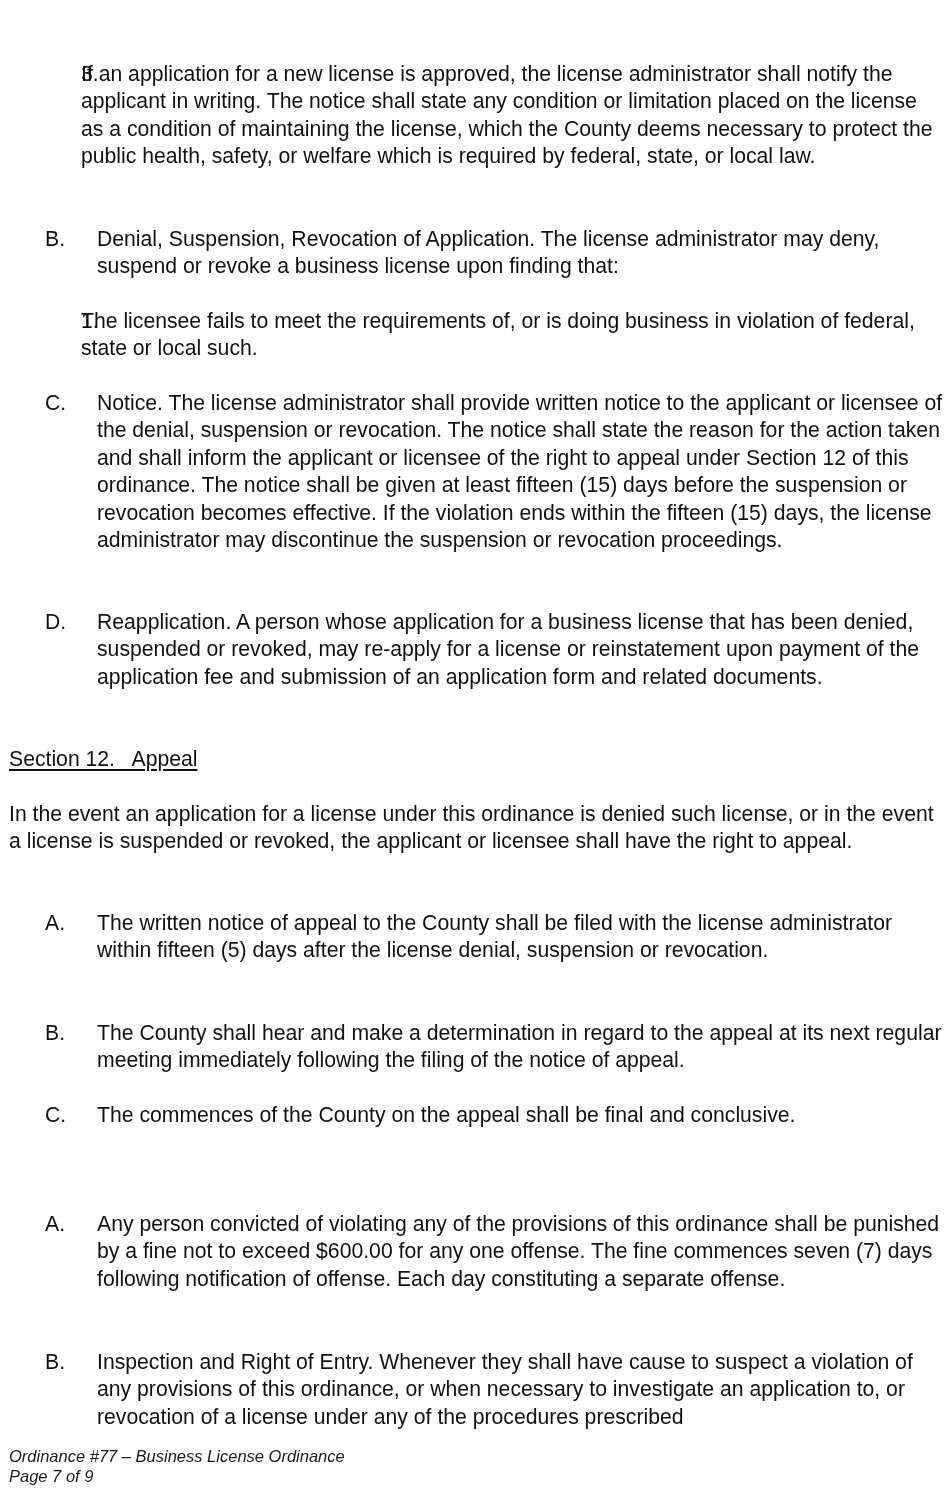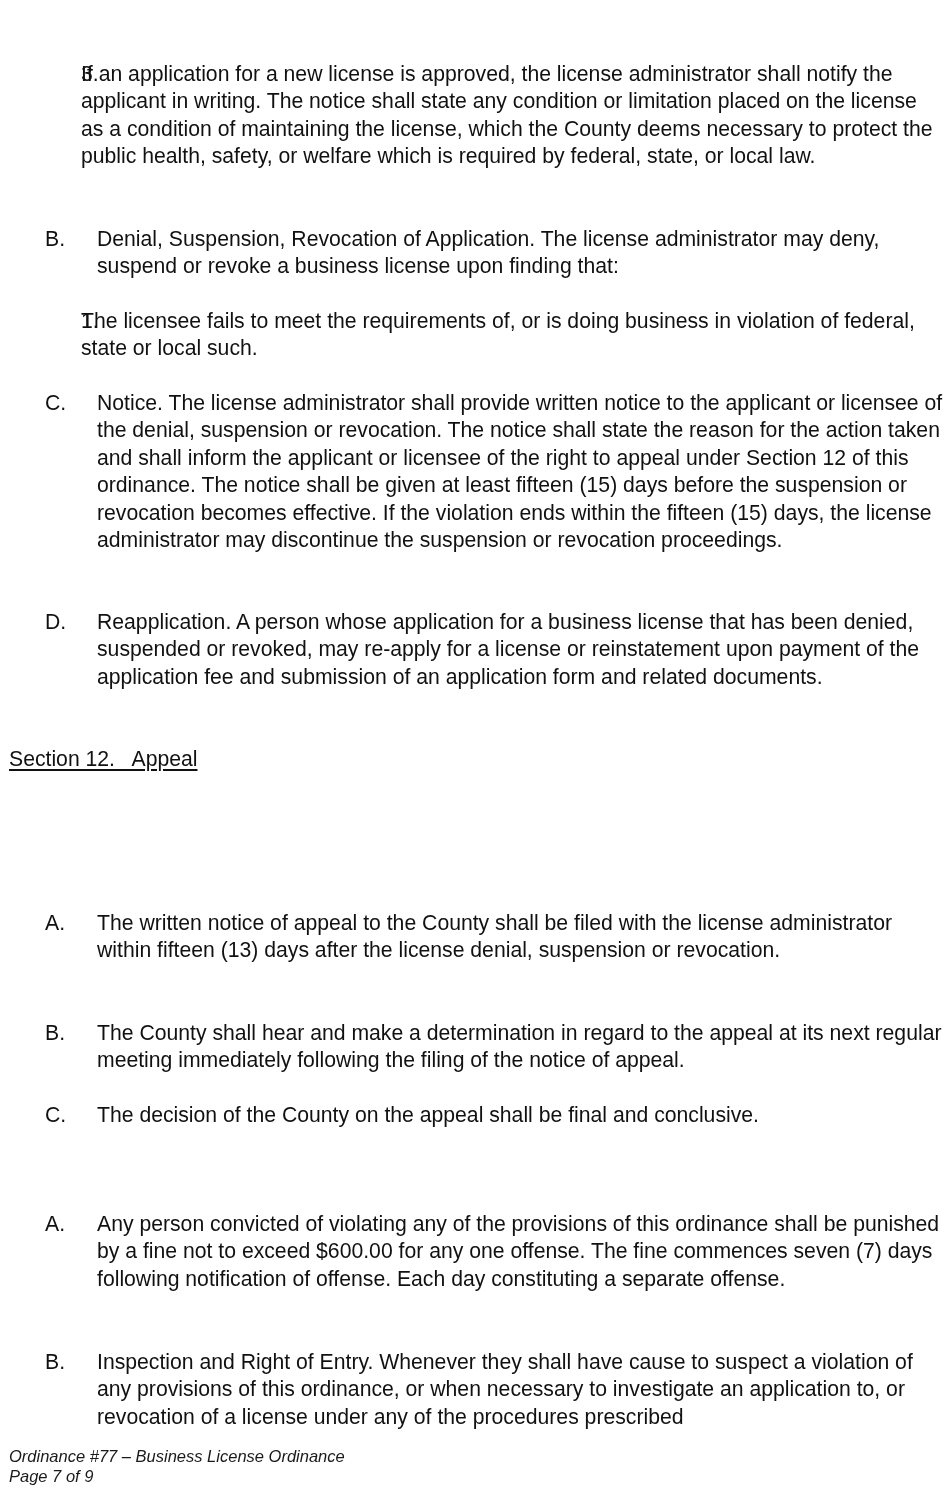--- a/index.html
+++ b/index.html
@@ -55,34 +55,35 @@
     <span class="text">Notice. The license administrator shall provide written notice to the applicant or licensee of the denial, suspension or revocation. The notice shall state the reason for the action taken and shall inform the applicant or licensee of the right to appeal under Section 12 of this ordinance. The notice shall be given at least fifteen (15) days before the suspension or revocation becomes effective. If the violation ends within the fifteen (15) days, the license administrator may discontinue the suspension or revocation proceedings.</span>
   </div>
 
   <div class="item lvl1" style="top:608px;">
     <span class="marker">D.</span>
     <span class="text">Reapplication. A person whose application for a business license that has been denied, suspended or revoked, may re-apply for a license or reinstatement upon payment of the application fee and submission of an application form and related documents.</span>
   </div>
 
   <div class="heading" style="top:745px;">Section 12.   Appeal</div>
 
+  <div class="para" style="top:800px;">In the event an application for a license under this ordinance is denied such license, or in the event a license is suspended or revoked, the applicant or licensee shall have the right to appeal.</div>
 
   <div class="item lvl1" style="top:909px;">
     <span class="marker">A.</span>
-    <span class="text">The written notice of appeal to the County shall be filed with the license administrator within fifteen (13) days after the license denial, suspension or revocation.</span>
+    <span class="text">The written notice of appeal to the County shall be filed with the license administrator within fifteen (5) days after the license denial, suspension or revocation.</span>
   </div>
 
   <div class="item lvl1" style="top:1019px;">
     <span class="marker">B.</span>
     <span class="text">The County shall hear and make a determination in regard to the appeal at its next regular meeting immediately following the filing of the notice of appeal.</span>
   </div>
 
   <div class="item lvl1" style="top:1101px;">
     <span class="marker">C.</span>
-    <span class="text">The decision of the County on the appeal shall be final and conclusive.</span>
+    <span class="text">The commences of the County on the appeal shall be final and conclusive.</span>
   </div>
 
 
   <div class="item lvl1" style="top:1210px;">
     <span class="marker">A.</span>
     <span class="text">Any person convicted of violating any of the provisions of this ordinance shall be punished by a fine not to exceed $600.00 for any one offense.  The fine commences seven (7) days following notification of offense.  Each day constituting a separate offense.</span>
   </div>
 
   <div class="item lvl1" style="top:1348px;">
     <span class="marker">B.</span>

